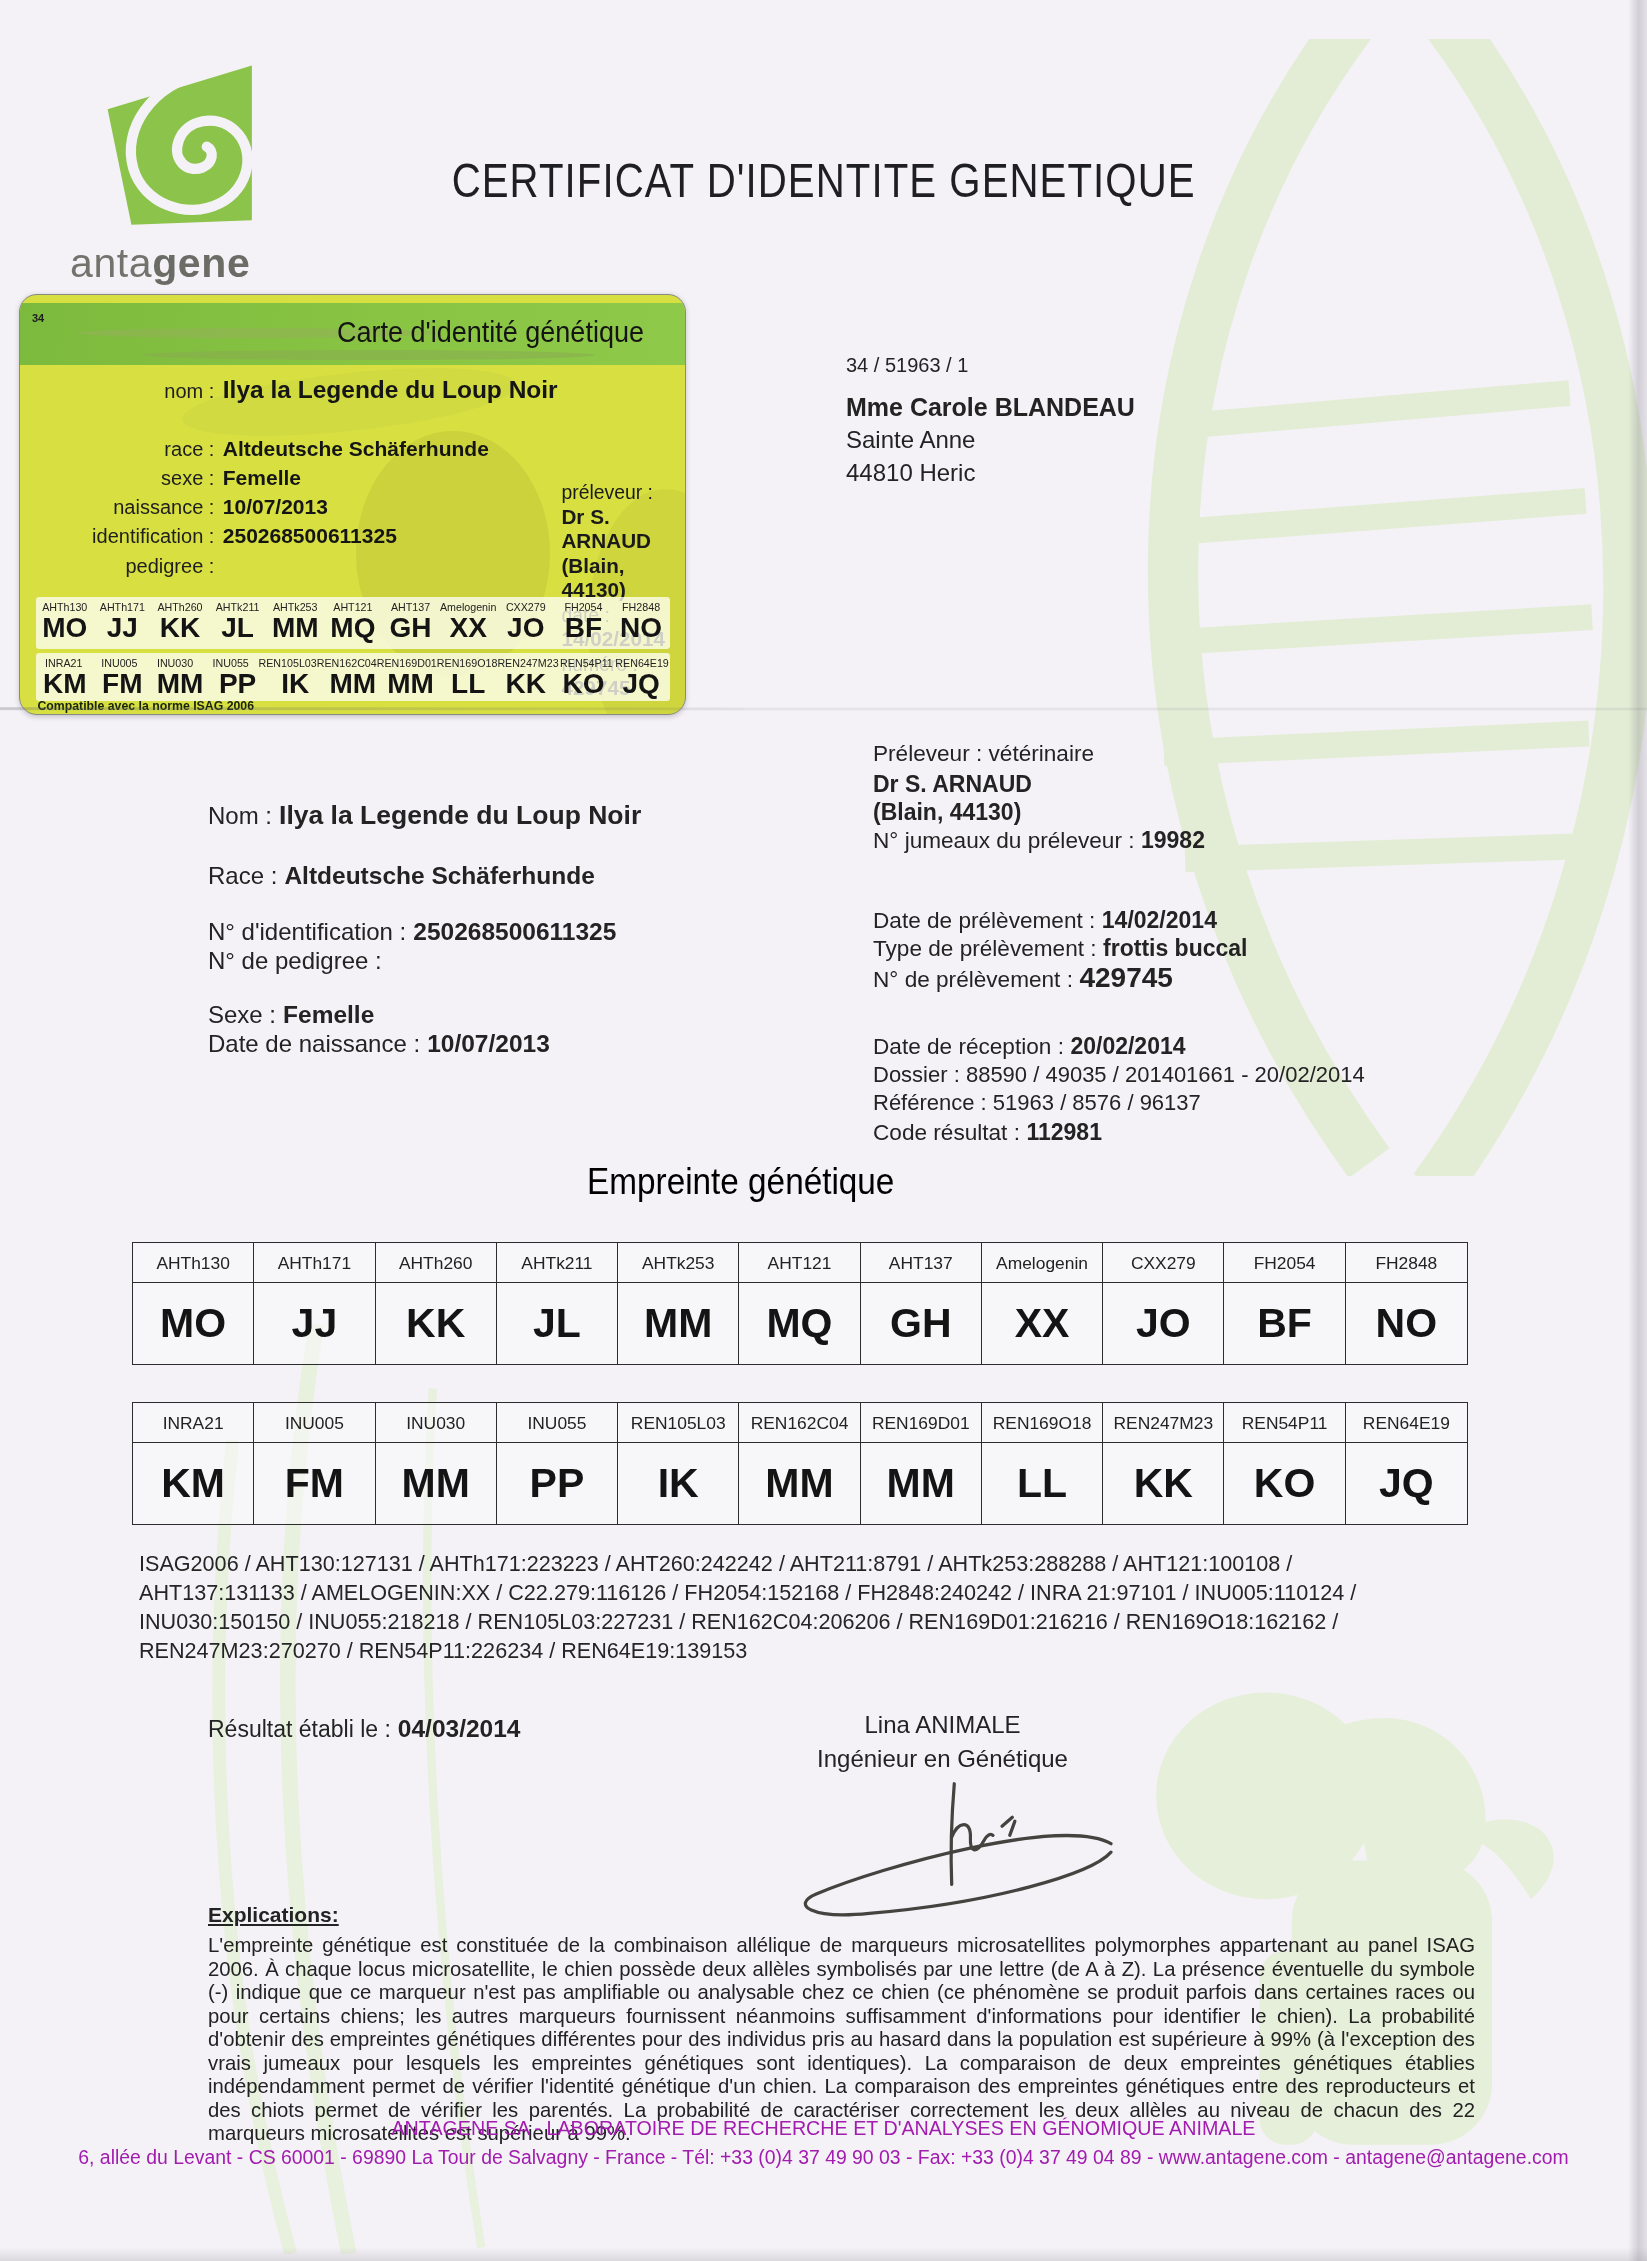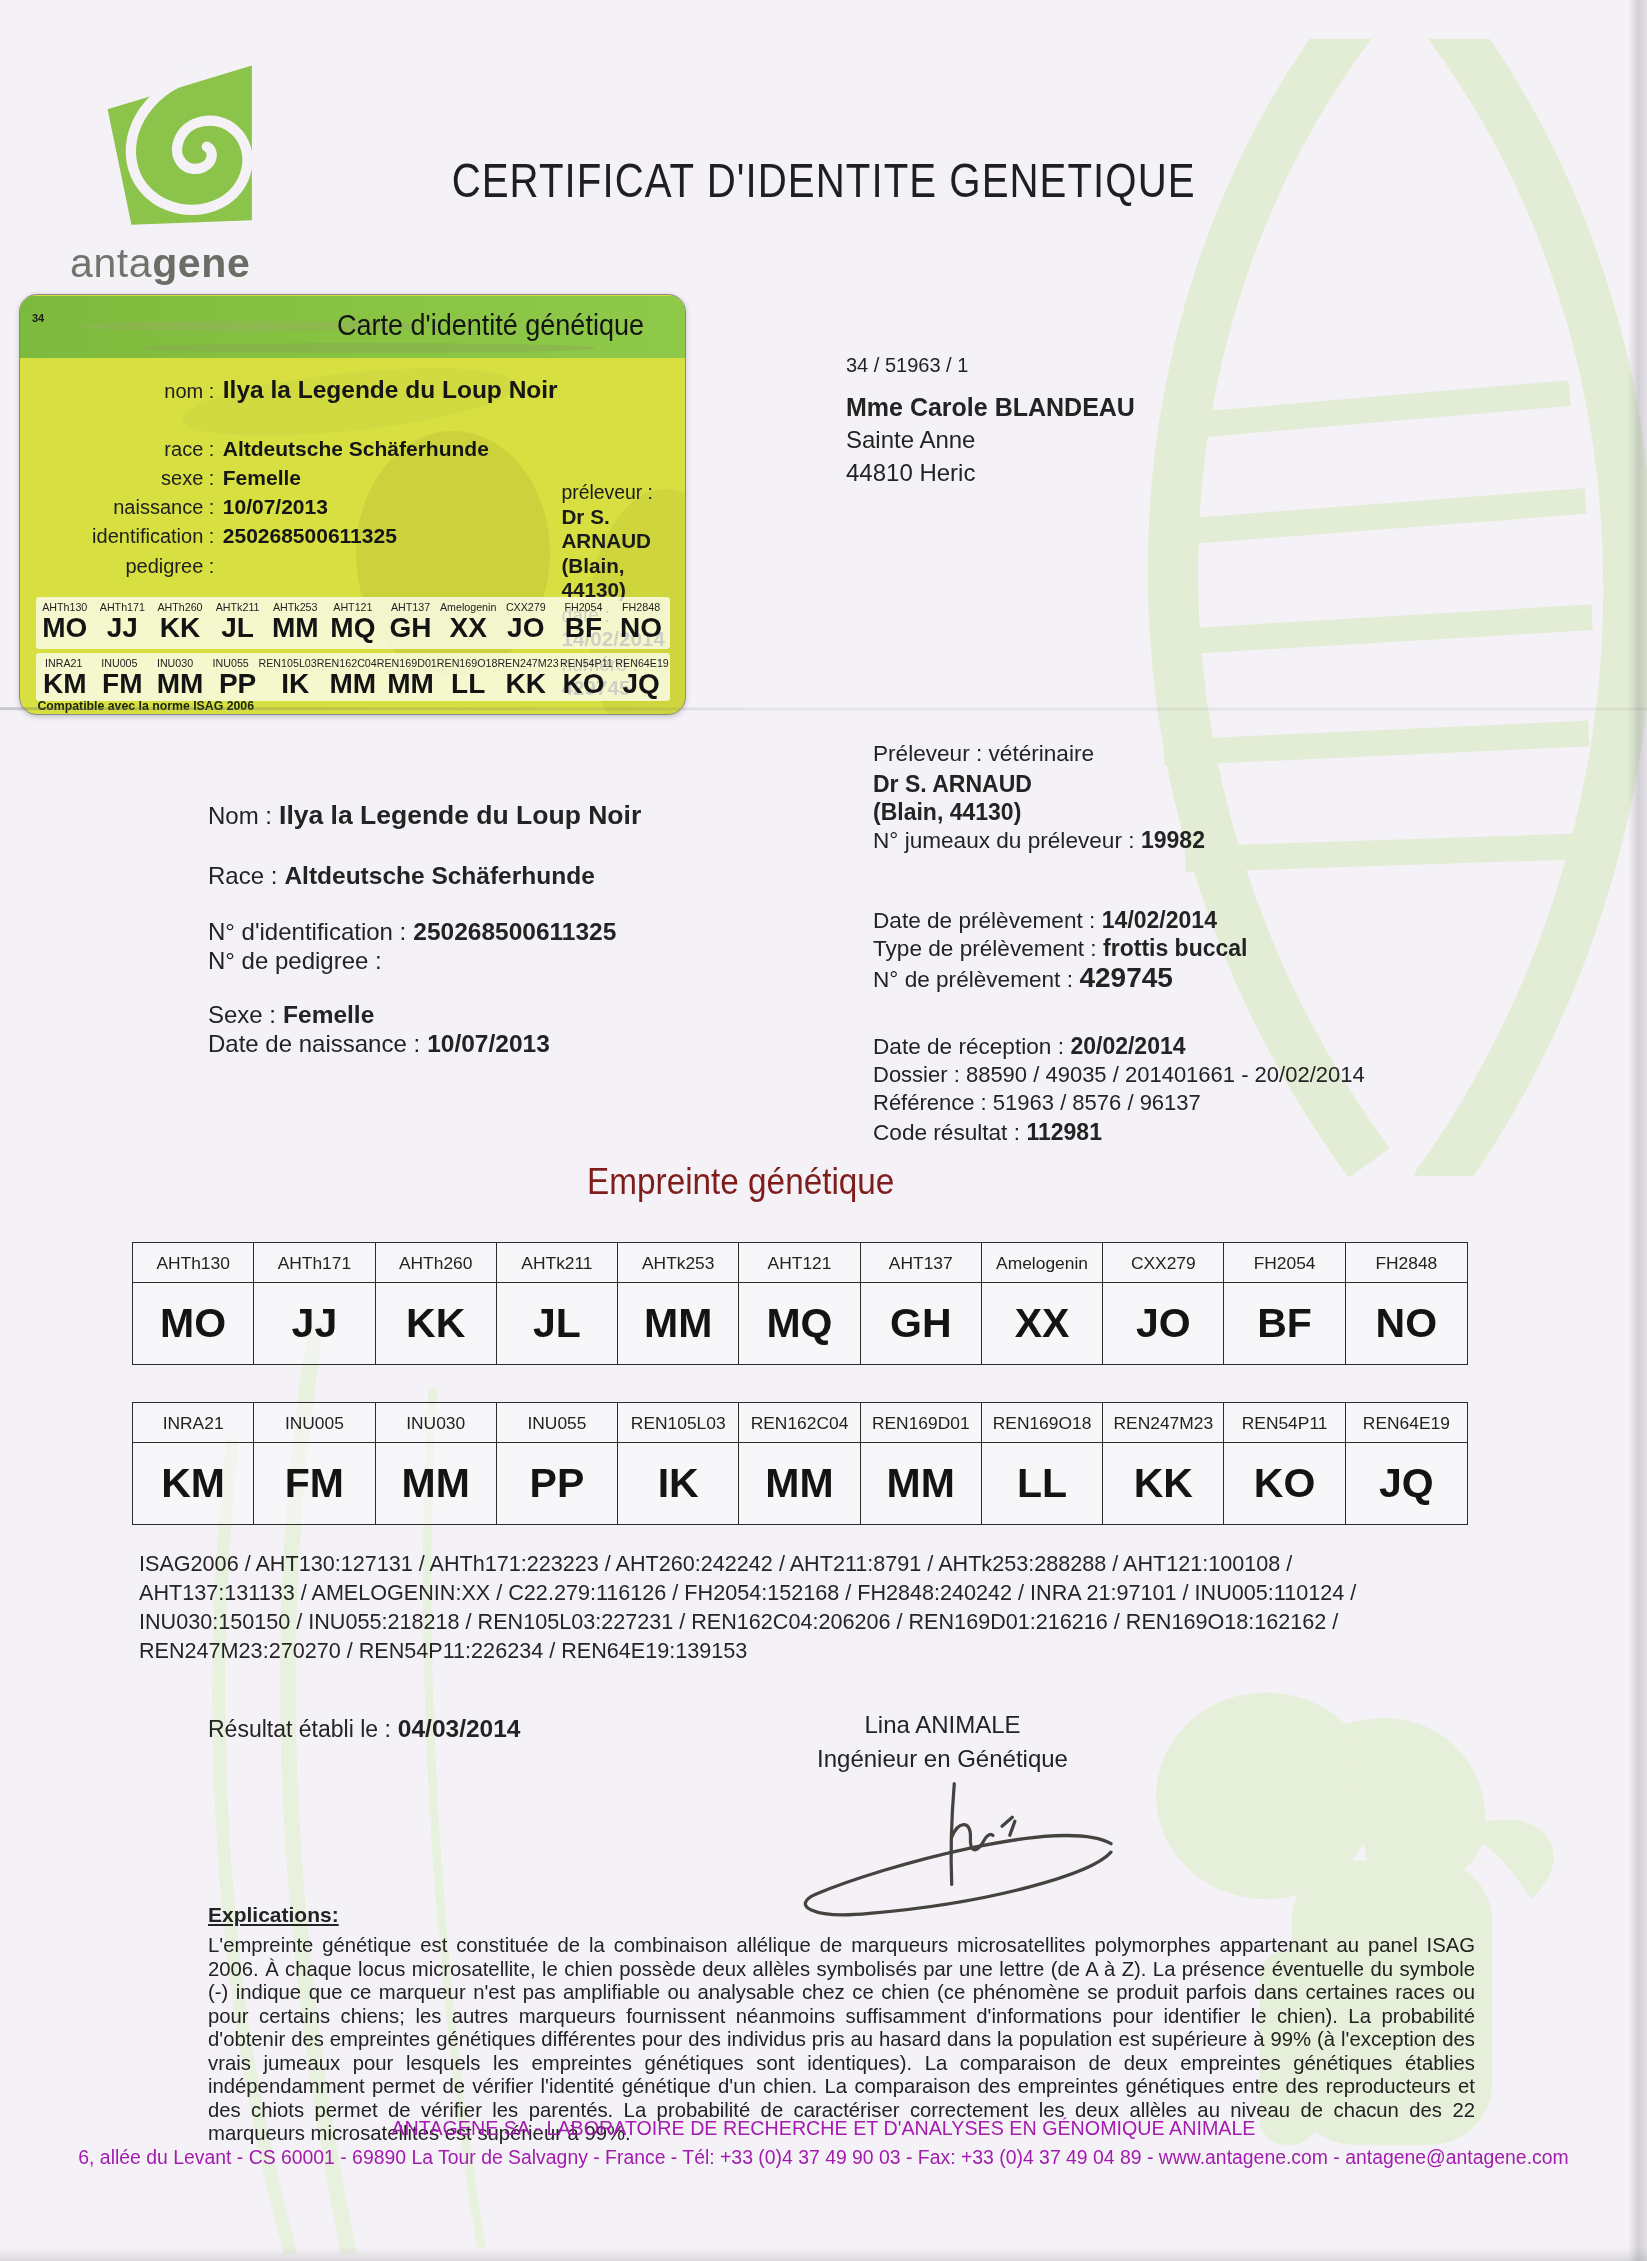--- a/index.html
+++ b/index.html
@@ -16,21 +16,21 @@
 
   
   #brand-text{left:70px;top:240px;font-size:41px;color:#72736c;letter-spacing:0.6px;}
   #brand-text .g2{font-weight:700;color:#6b6c65;}
   #main-title{left:0;top:152px;width:1647px;text-align:center;font-size:49px;
               letter-spacing:1.3px;color:#1f1f23;}
 
   
   #card{left:19.4px;top:294px;width:665px;height:419px;border-radius:18px;overflow:hidden;
         background:#d7df41;border:1.3px solid #8a8a85;box-shadow:0 1.9px 5.2px rgba(60,60,70,.25);}
-  #card-band{position:absolute;left:0;top:1px;width:100%;height:62px;
+  #card-band{position:absolute;left:0;top:8px;width:100%;height:62px;
              background:linear-gradient(95deg,#7cba3d 0%,#89c443 55%,#8fc94a 100%);}
   .band-streak{position:absolute;height:10.3px;border-radius:50%;background:rgba(148,176,90,.55);}
   .card-blob{position:absolute;border-radius:50%;background:rgba(160,158,40,.20);}
   #card-corner{position:absolute;left:11.6px;top:17px;font-size:11px;font-weight:700;color:#1c1c1c;}
   #card-title{position:absolute;right:24.5px;top:11.6px;font-size:30px;color:#141414;}
   .crow{position:absolute;left:0;display:flex;align-items:baseline;}
   .clab{width:194px;text-align:right;font-size:20px;color:#1e1e1e;flex:none;}
   .cval{margin-left:8.4px;font-weight:700;font-size:21px;color:#151515;}
   .cval.big{font-size:24.5px;}
   #card-sampler{position:absolute;left:541px;top:185px;font-size:19.4px;line-height:24.5px;color:#1a1a1a;}
@@ -46,21 +46,21 @@
 
   
   .lv{display:flex;align-items:baseline;white-space:nowrap;}
   .lab{font-size:24px;margin-right:7px;}
   .val{font-size:24.5px;font-weight:700;}
   .s-line{left:873px;font-size:22.6px;white-space:nowrap;}
   .s-line .svb{font-weight:700;font-size:23px;margin-left:6.5px;}
   .s-line .svb.big{font-size:28px;}
 
   
-  #fp-title{left:0;top:1161px;width:1481px;text-align:center;font-size:37px;color:#7f1d1d;}
+  #fp-title{left:0;top:1161px;width:1481px;text-align:center;font-size:37px;color:#000000;}
   .mtable{position:absolute;left:132px;width:1334px;border:1.9px solid #2c2c2c;background:rgba(250,249,252,.55);}
   .mgrid{display:grid;grid-template-columns:repeat(11,1fr);}
   .mh{height:39px;line-height:40px;font-size:17.4px;text-align:center;color:#222;
       border-right:1.3px solid #2c2c2c;border-bottom:1.3px solid #2c2c2c;}
   .mh:last-child{border-right:none;}
   .mv{height:81px;line-height:81px;font-size:41px;font-weight:700;text-align:center;color:#141414;
       border-right:1.3px solid #2c2c2c;}
   .mv:last-child{border-right:none;}
 
   #isag{left:139px;top:1549px;width:1350px;font-size:21.6px;line-height:29px;color:#252525;white-space:pre-line;}

